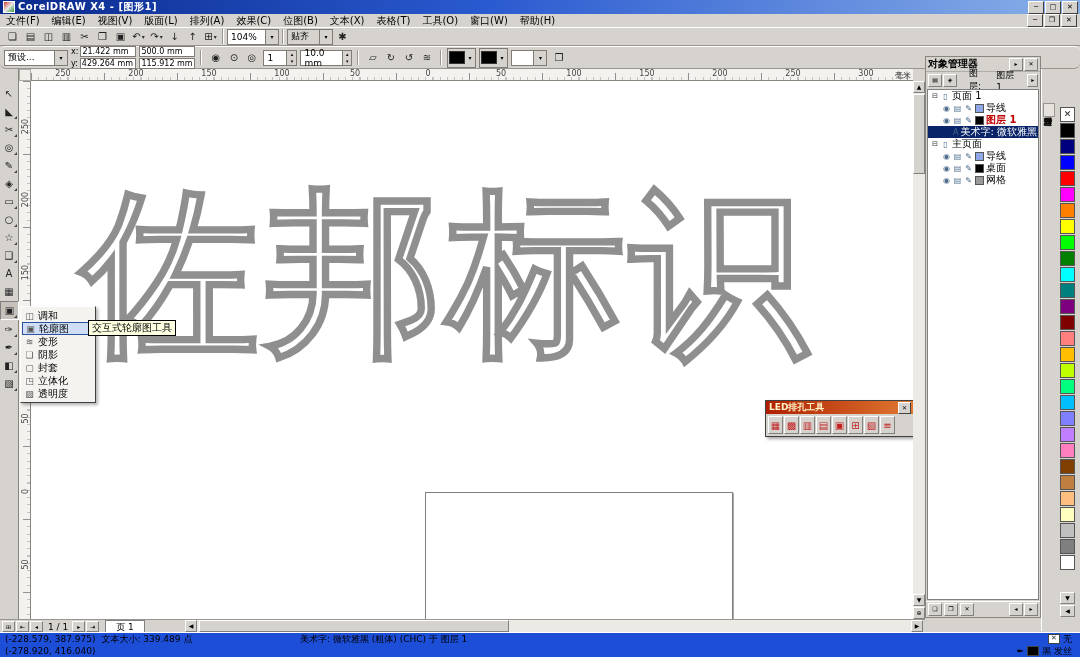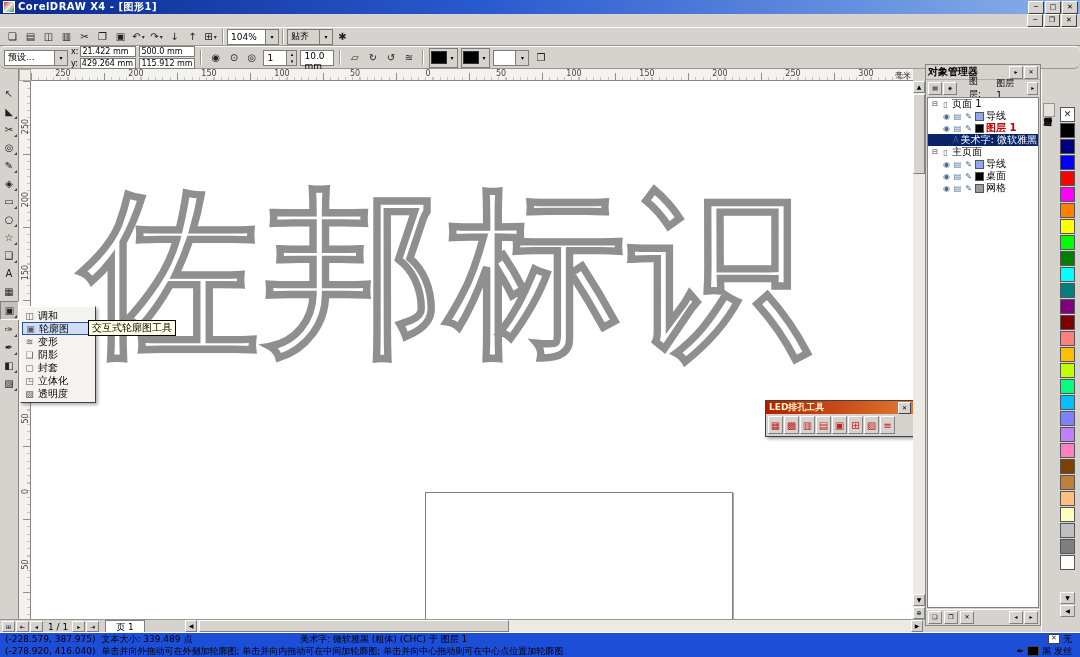--- a/index.html
+++ b/index.html
@@ -116,21 +116,21 @@
   
   .statusbar{position:absolute;left:0;top:632px;width:1080px;height:25px;background:#1d4ed8;
     border-top:1px solid #fff;font-size:9px;}
   .srow{position:relative;height:12px;display:flex;align-items:center;gap:6px;padding-left:5px;}
   .scenter{position:absolute;left:300px;top:0;line-height:12px;}
   .sright{position:absolute;right:8px;top:0;display:flex;align-items:center;gap:3px;line-height:12px;}
   .fill-none{width:10px;height:8px;background:#fff;border:1px solid #444;font-size:7px;
     line-height:7px;text-align:center;color:#333;}
   .chipb{width:10px;height:8px;background:#000;border:1px solid #444;}
   
-  .docker{position:absolute;left:925px;top:64px;width:116px;height:562px;background:#d6d3ce;
+  .docker{position:absolute;left:925px;top:56px;width:116px;height:562px;background:#d6d3ce;
     border:1px solid #8a867f;box-sizing:border-box;display:flex;flex-direction:column;}
   .docker-title{height:14px;display:flex;align-items:center;font-size:10px;font-weight:bold;
     padding:0 2px;border-bottom:1px solid #b0aca6;}
   .dkbtn{width:12px;height:11px;background:#d6d3ce;border:1px solid;border-color:#fff #808080 #808080 #fff;
     font-size:6px;line-height:9px;text-align:center;font-weight:normal;}
   .docker-tools{height:16px;display:flex;align-items:center;gap:12px;padding:0 2px;font-size:9px;}
   .tree{flex:1;background:#fff;border:1px solid #808080;margin:1px;overflow:hidden;font-size:10px;}
   .tree-row{height:12px;display:flex;align-items:center;gap:2px;white-space:nowrap;padding-right:2px;}
   .tree-row .tri{font-size:7px;color:#333;width:8px;text-align:center;}
   .tree-row .mini{font-size:8px;color:#4a6a8a;width:9px;text-align:center;}
@@ -159,20 +159,34 @@
   <div class="app-icon"></div>
   <span class="title-text">CorelDRAW X4 - [图形1]</span>
   <div class="win-btns" id="win-controls">
       <span class="winbtn">─</span>
       <span class="winbtn">□</span>
       <span class="winbtn">✕</span>
     </div>
 </div>
 
 <div class="menubar">
+  <div style="display:flex;" id="menu-items">
+      <span class="menu-item">文件(F)</span>
+      <span class="menu-item">编辑(E)</span>
+      <span class="menu-item">视图(V)</span>
+      <span class="menu-item">版面(L)</span>
+      <span class="menu-item">排列(A)</span>
+      <span class="menu-item">效果(C)</span>
+      <span class="menu-item">位图(B)</span>
+      <span class="menu-item">文本(X)</span>
+      <span class="menu-item">表格(T)</span>
+      <span class="menu-item">工具(O)</span>
+      <span class="menu-item">窗口(W)</span>
+      <span class="menu-item">帮助(H)</span>
+    </div>
   <div class="doc-btns" id="doc-controls">
       <span class="winbtn">─</span>
       <span class="winbtn">❐</span>
       <span class="winbtn">✕</span>
     </div>
 </div>
 
 <div class="toolbar">
   <div style="display:flex;gap:1px;" id="tb-buttons">
       <div class="tbtn">
@@ -263,21 +277,21 @@
         <span>◎</span>
       </div>
     </div>
   <div class="spin" style="width:34px;">
     <span>1</span>
     <span class="ud">
         <div>▴</div>
         <div>▾</div>
       </span>
   </div>
-  <div class="spin" style="width:34px;flex-direction:column;">
+  <div class="spin" style="width:52px;">
     <span>10.0 mm</span>
     <span class="ud">
         <div>▴</div>
         <div>▾</div>
       </span>
   </div>
   <div class="sep"></div>
   <div style="display:flex;gap:1px;" id="misc-btns">
       <div class="tbtn">
         <span>▱</span>
@@ -507,21 +521,20 @@
     <span>(-228.579, 387.975)</span>
     <span>文本大小: 339.489 点</span>
     <span class="scenter">美术字: 微软雅黑 (粗体) (CHC) 于 图层 1</span>
     <span class="sright">
       <span class="fill-none">✕</span>
       <span>无</span>
     </span>
   </div>
   <div class="srow">
     <span>(-278.920, 416.040)</span>
-    <span>单击并向外拖动可在外侧加轮廓图; 单击并向内拖动可在中间加轮廓图; 单击并向中心拖动则可在中心点位置加轮廓图</span>
     <span class="sright">
       <span>✒</span>
       <span class="chipb"></span>
       <span>黑 发丝</span>
     </span>
   </div>
 </div>
 
 <div class="docker">
   <div class="docker-title">

